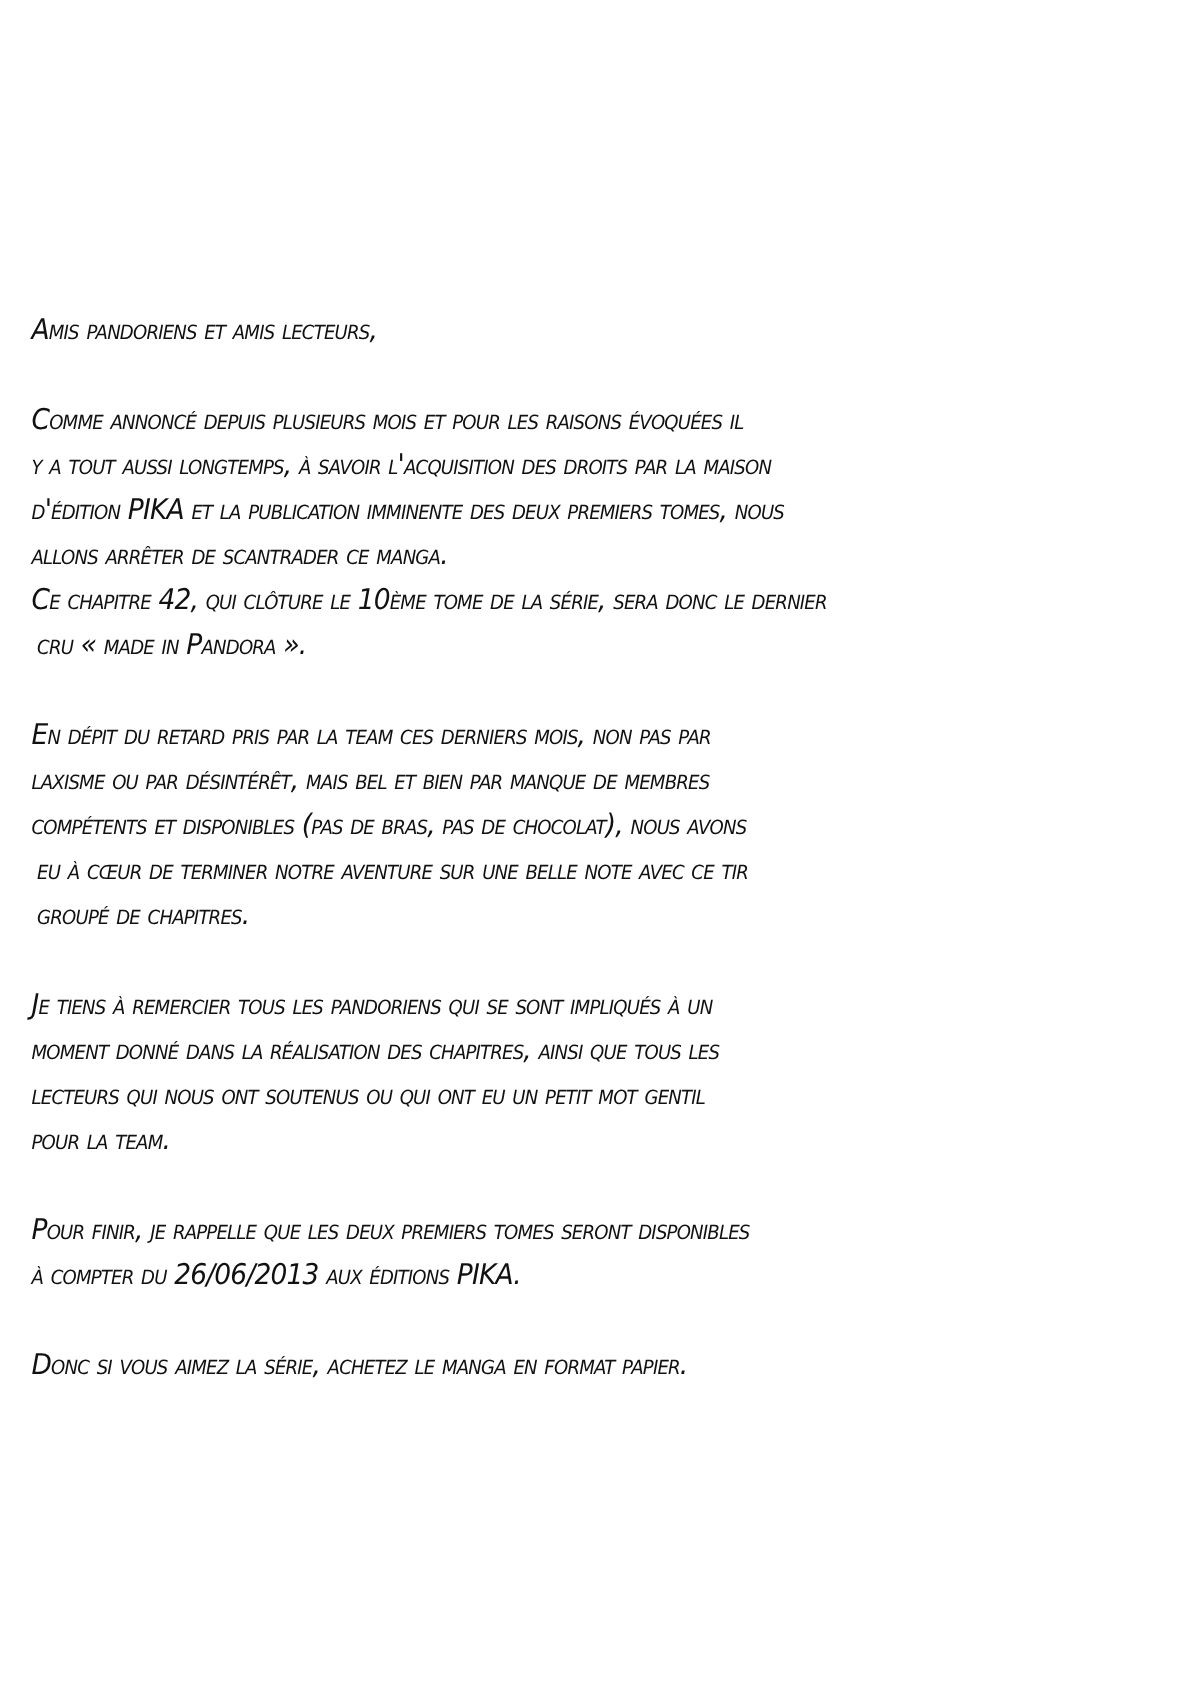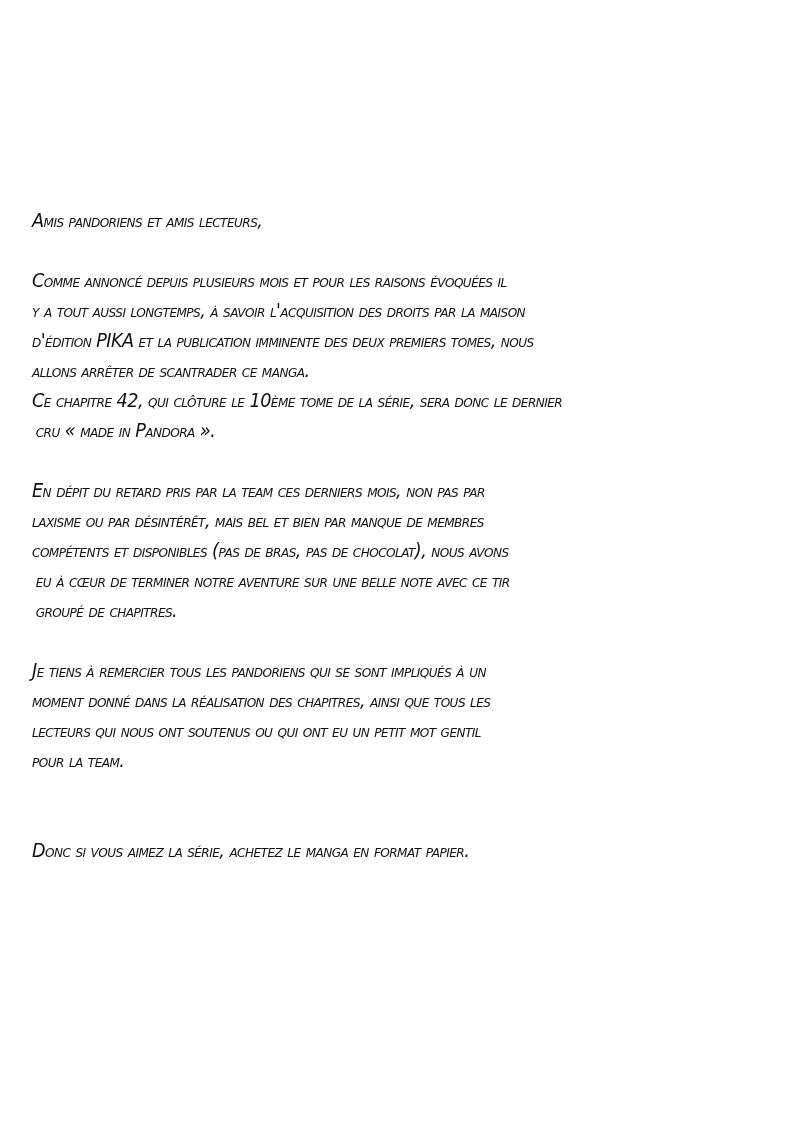--- a/index.html
+++ b/index.html
@@ -1,17 +1,17 @@
 <!DOCTYPE html>
 <html><head>
   <meta charset="utf-8">
   <style>
     html, body { margin:0; padding:0; background:#ffffff; }
     body { width:800px; height:1132px; position:relative; overflow:hidden; }
-    .page { position:absolute; left:32px; top:205px; width:750px; color:#111; }
+    .page { position:absolute; left:21px; top:205px; width:750px; color:#111; }
     .line {
       font-family: "DejaVu Sans", sans-serif;
       font-variant: small-caps;
       font-style: italic;
       font-size: 19px;
       letter-spacing: -0.6px;
       line-height: 30px;
       height: 30px;
       white-space: nowrap;
       transform: scaleX(0.93);
@@ -47,16 +47,20 @@
   <div class="gap"></div>
 
   <div>
     <div class="line">Je tiens à remercier tous les pandoriens qui se sont impliqués à un</div>
     <div class="line">moment donné dans la réalisation des chapitres, ainsi que tous les</div>
     <div class="line">lecteurs qui nous ont soutenus ou qui ont eu un petit mot gentil</div>
     <div class="line">pour la team.</div>
   </div>
   <div class="gap"></div>
 
+  <div>
+    <div class="line">Pour finir, je rappelle que les deux premiers tomes seront disponibles</div>
+    <div class="line">à compter du 26/06/2013 aux éditions PIKA.</div>
+  </div>
   <div class="gap"></div>
 
   <div class="line">Donc si vous aimez la série, achetez le manga en format papier.</div>
 </div>
 
 </body></html>

